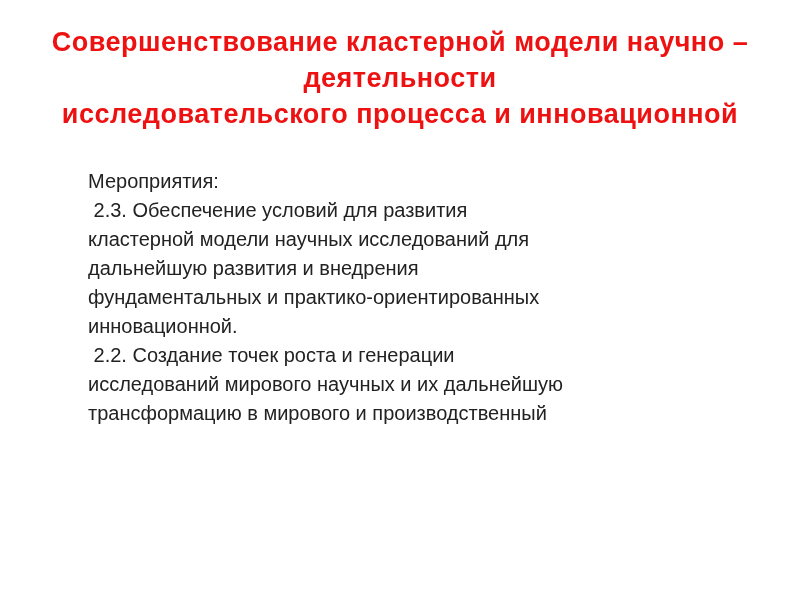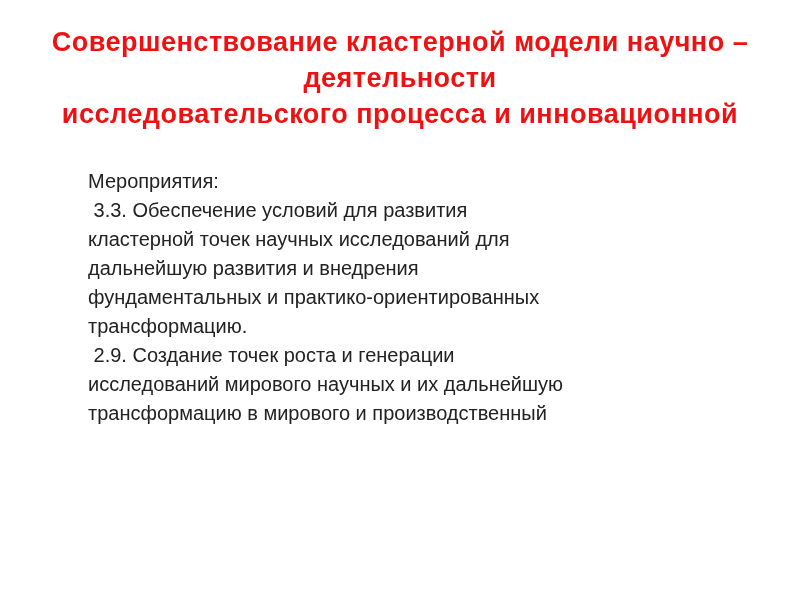--- a/index.html
+++ b/index.html
@@ -50,26 +50,26 @@
 <div class="slide" style="background: rgb(255, 255, 255);">
 
   <div class="title" style="color: rgb(238, 17, 17);">
     <div>Совершенствование кластерной модели научно –</div>
     <div>деятельности</div>
     <div>исследовательского процесса и инновационной</div>
   </div>
 
   <div class="body-text" style="color: rgb(34, 34, 34);">
     <div>Мероприятия:</div>
-    <div> 3.3. Обеспечение условий для развития</div>
-    <div>кластерной точек научных исследований для</div>
+    <div> 2.3. Обеспечение условий для развития</div>
+    <div>кластерной модели научных исследований для</div>
     <div>дальнейшую развития и внедрения</div>
     <div>фундаментальных и практико-ориентированных</div>
-    <div>трансформацию.</div>
-    <div> 2.9. Создание точек роста и генерации</div>
+    <div>инновационной.</div>
+    <div> 2.2. Создание точек роста и генерации</div>
     <div>исследований мирового научных и их дальнейшую</div>
     <div>трансформацию в мирового и производственный</div>
     <div>учебный</div>
   </div>
 
   <svg class="ribbon" viewBox="0 0 170 60" xmlns="http://www.w3.org/2000/svg">
     <defs>
       <linearGradient id="gBand" x1="0" y1="0" x2="1" y2="1">
         <stop offset="0" stop-color="#ef3524"></stop>
         <stop offset="1" stop-color="#c4150f"></stop>

